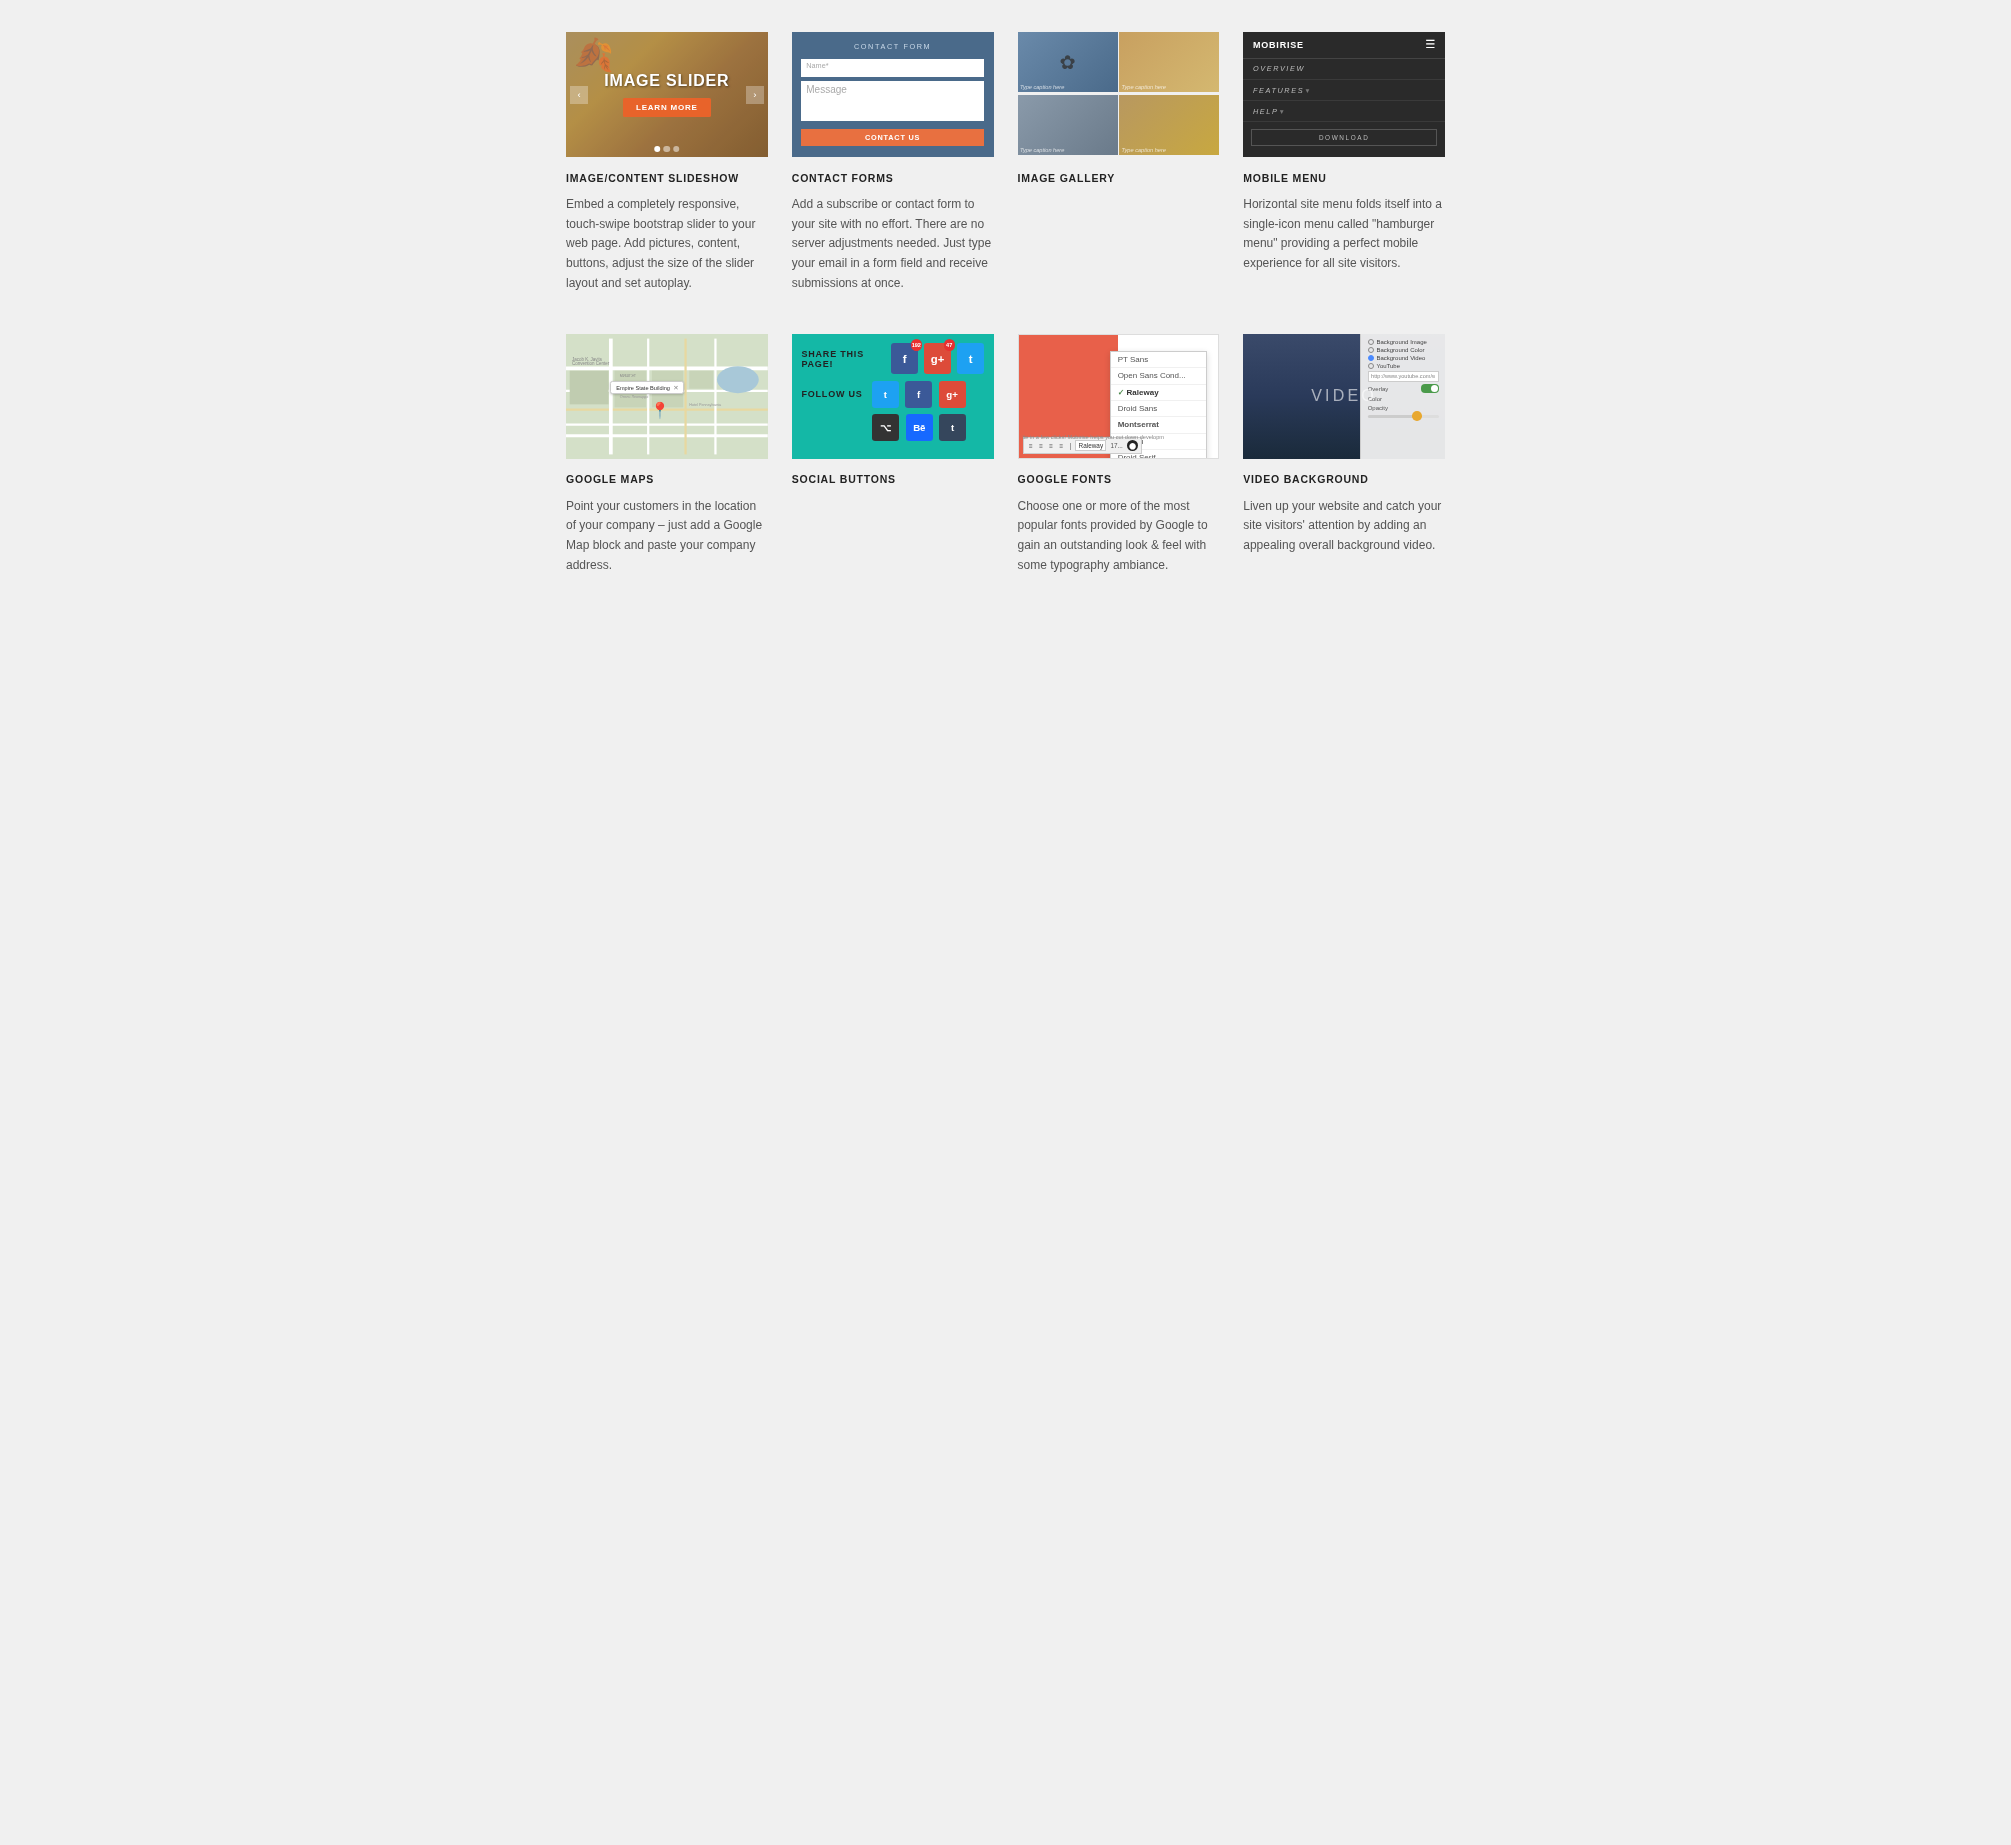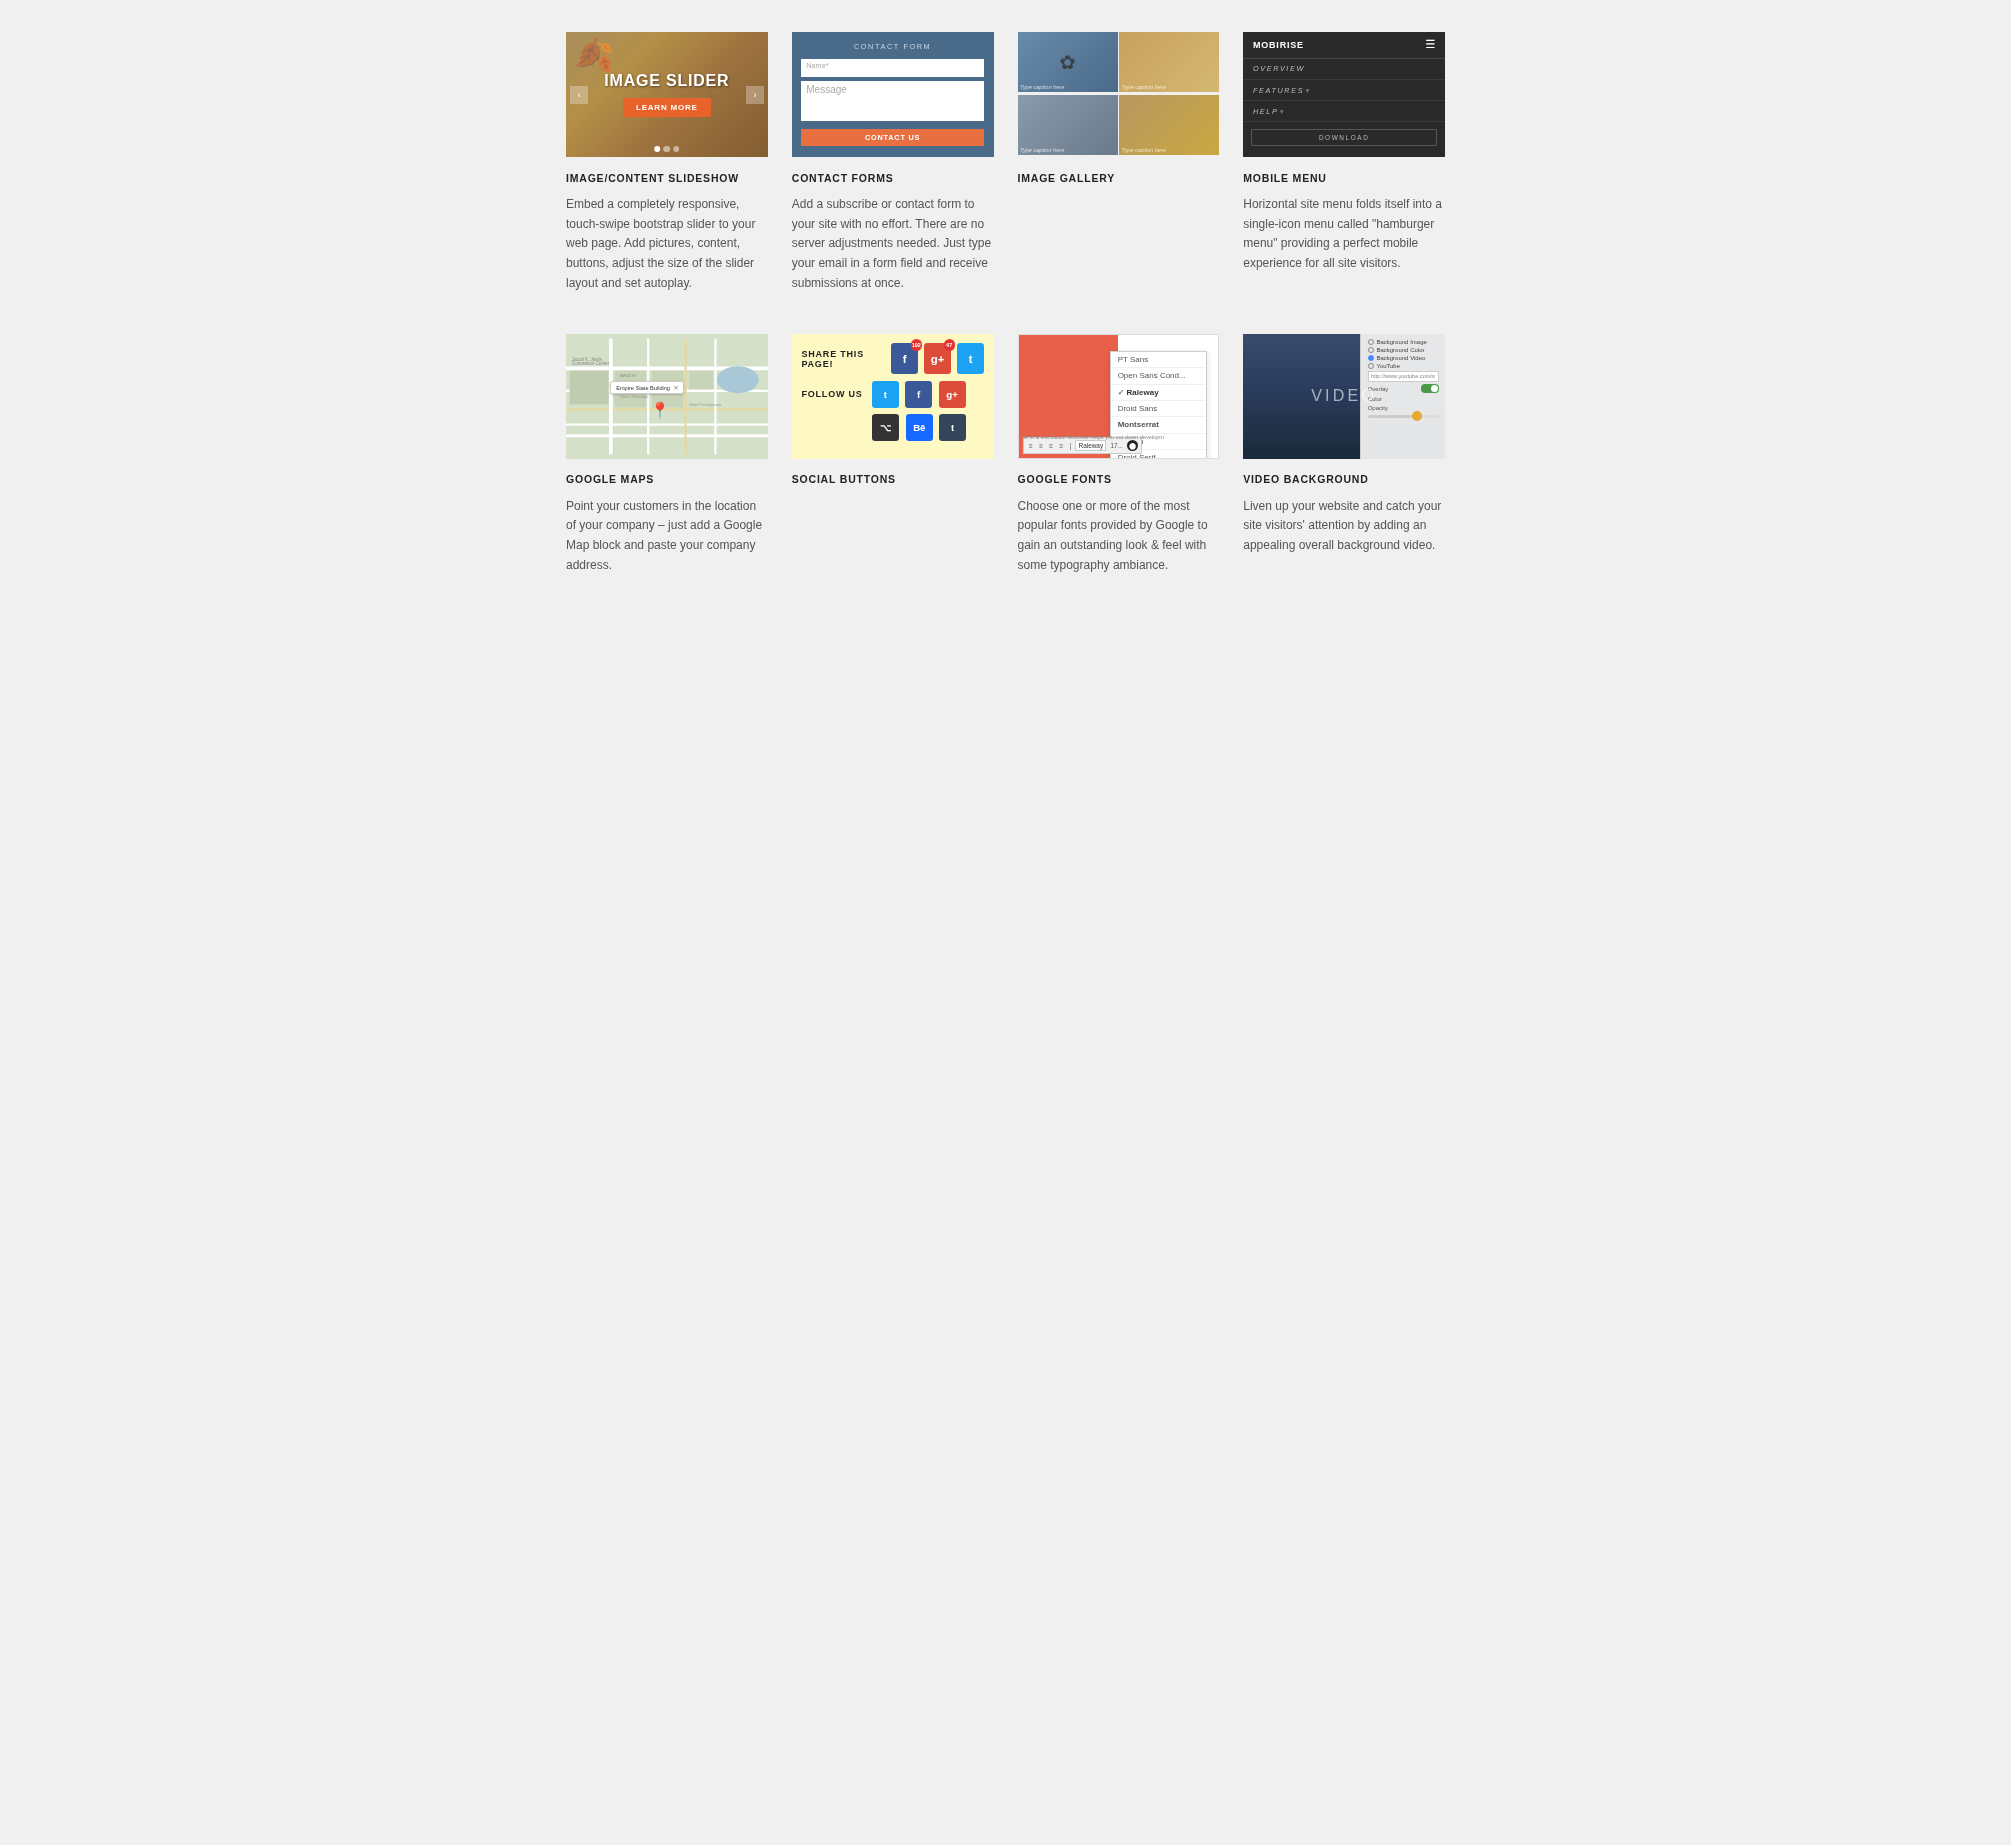--- a/index.html
+++ b/index.html
@@ -279,21 +279,21 @@
       box-shadow: 0 0.8px 2.4px rgba(0,0,0,0.2);
     }
     .map-tooltip-x {
       color: #888;
       cursor: pointer;
       font-size: 6.4px;
     }
 
     
     .social-preview {
-      background: #fef9c3;
+      background: #14b8a6;
       padding: 9.7px;
       display: flex;
       flex-direction: column;
       gap: 6.4px;
     }
     .social-row {
       display: flex;
       align-items: center;
       gap: 6.4px;
     }

